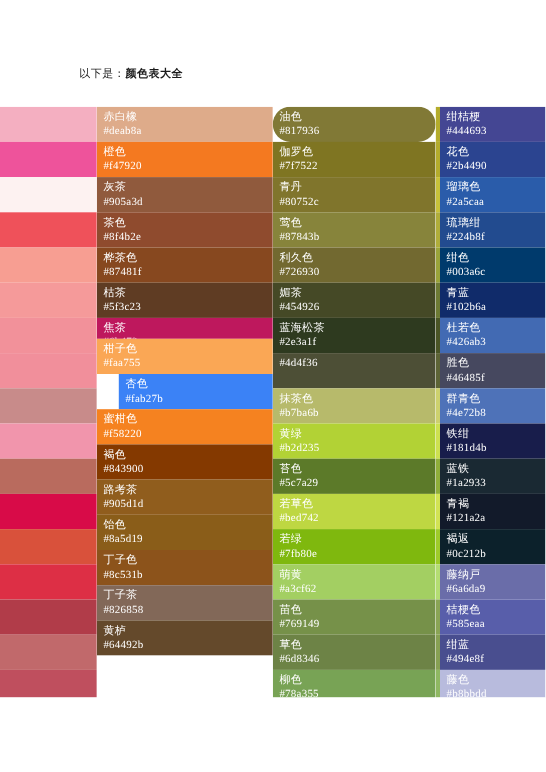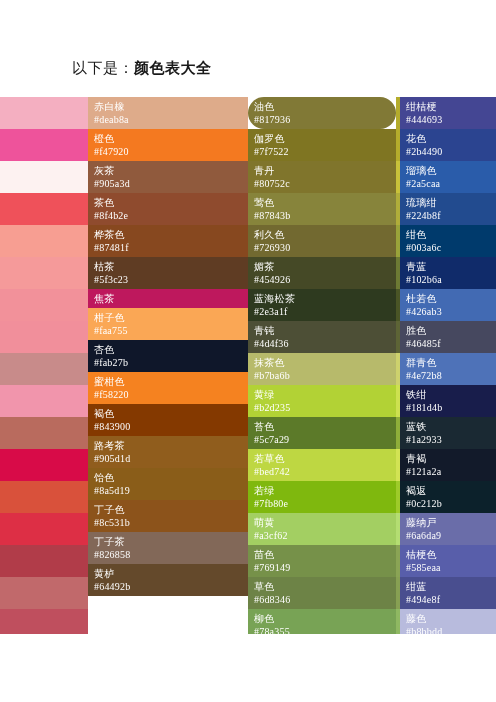--- a/index.html
+++ b/index.html
@@ -21,21 +21,21 @@
     left: 0;
     top: 0;
     width: 496px;
     height: 97px;
     background: #ffffff;
   }
   #page-title {
     position: absolute;
     left: 72px;
     top: 60px;
-    font-size: 15px;
+    font-size: 10px;
     line-height: 16px;
     color: #1a1a1a;
     white-space: nowrap;
   }
   #page-title .lead {
     font-weight: normal;
     letter-spacing: 0.5px;
   }
   #page-title .strong {
     font-weight: bold;
@@ -159,21 +159,21 @@
         <span class="sw-hex">#5f3c23</span>
       </div>
       <div class="swatch lt" style="height: 19px; background: #be185d;">
         <span class="sw-name">焦茶</span>
         <span class="sw-hex">#6b473c</span>
       </div>
       <div class="swatch lt" style="height: 32px; background: rgb(250, 167, 85);">
         <span class="sw-name">柑子色</span>
         <span class="sw-hex">#faa755</span>
       </div>
-      <div class="swatch lt" style="height: 32px; background: #0f172a;">
+      <div class="swatch lt" style="height: 32px; background: #3b82f6; margin-left: 20px;">
         <span class="sw-name">杏色</span>
         <span class="sw-hex">#fab27b</span>
       </div>
       <div class="swatch lt" style="height: 32px; background: rgb(245, 130, 32);">
         <span class="sw-name">蜜柑色</span>
         <span class="sw-hex">#f58220</span>
       </div>
       <div class="swatch lt" style="height: 32px; background: rgb(132, 57, 0);">
         <span class="sw-name">褐色</span>
         <span class="sw-hex">#843900</span>
@@ -222,21 +222,20 @@
       </div>
       <div class="swatch lt" style="height: 32px; background: rgb(69, 73, 38);">
         <span class="sw-name">媚茶</span>
         <span class="sw-hex">#454926</span>
       </div>
       <div class="swatch lt" style="height: 32px; background: rgb(46, 58, 31);">
         <span class="sw-name">蓝海松茶</span>
         <span class="sw-hex">#2e3a1f</span>
       </div>
       <div class="swatch lt" style="height: 32px; background: rgb(77, 79, 54);">
-        <span class="sw-name">青钝</span>
         <span class="sw-hex">#4d4f36</span>
       </div>
       <div class="swatch lt" style="height: 32px; background: rgb(183, 186, 107);">
         <span class="sw-name">抹茶色</span>
         <span class="sw-hex">#b7ba6b</span>
       </div>
       <div class="swatch lt" style="height: 32px; background: rgb(178, 210, 53);">
         <span class="sw-name">黄绿</span>
         <span class="sw-hex">#b2d235</span>
       </div>

